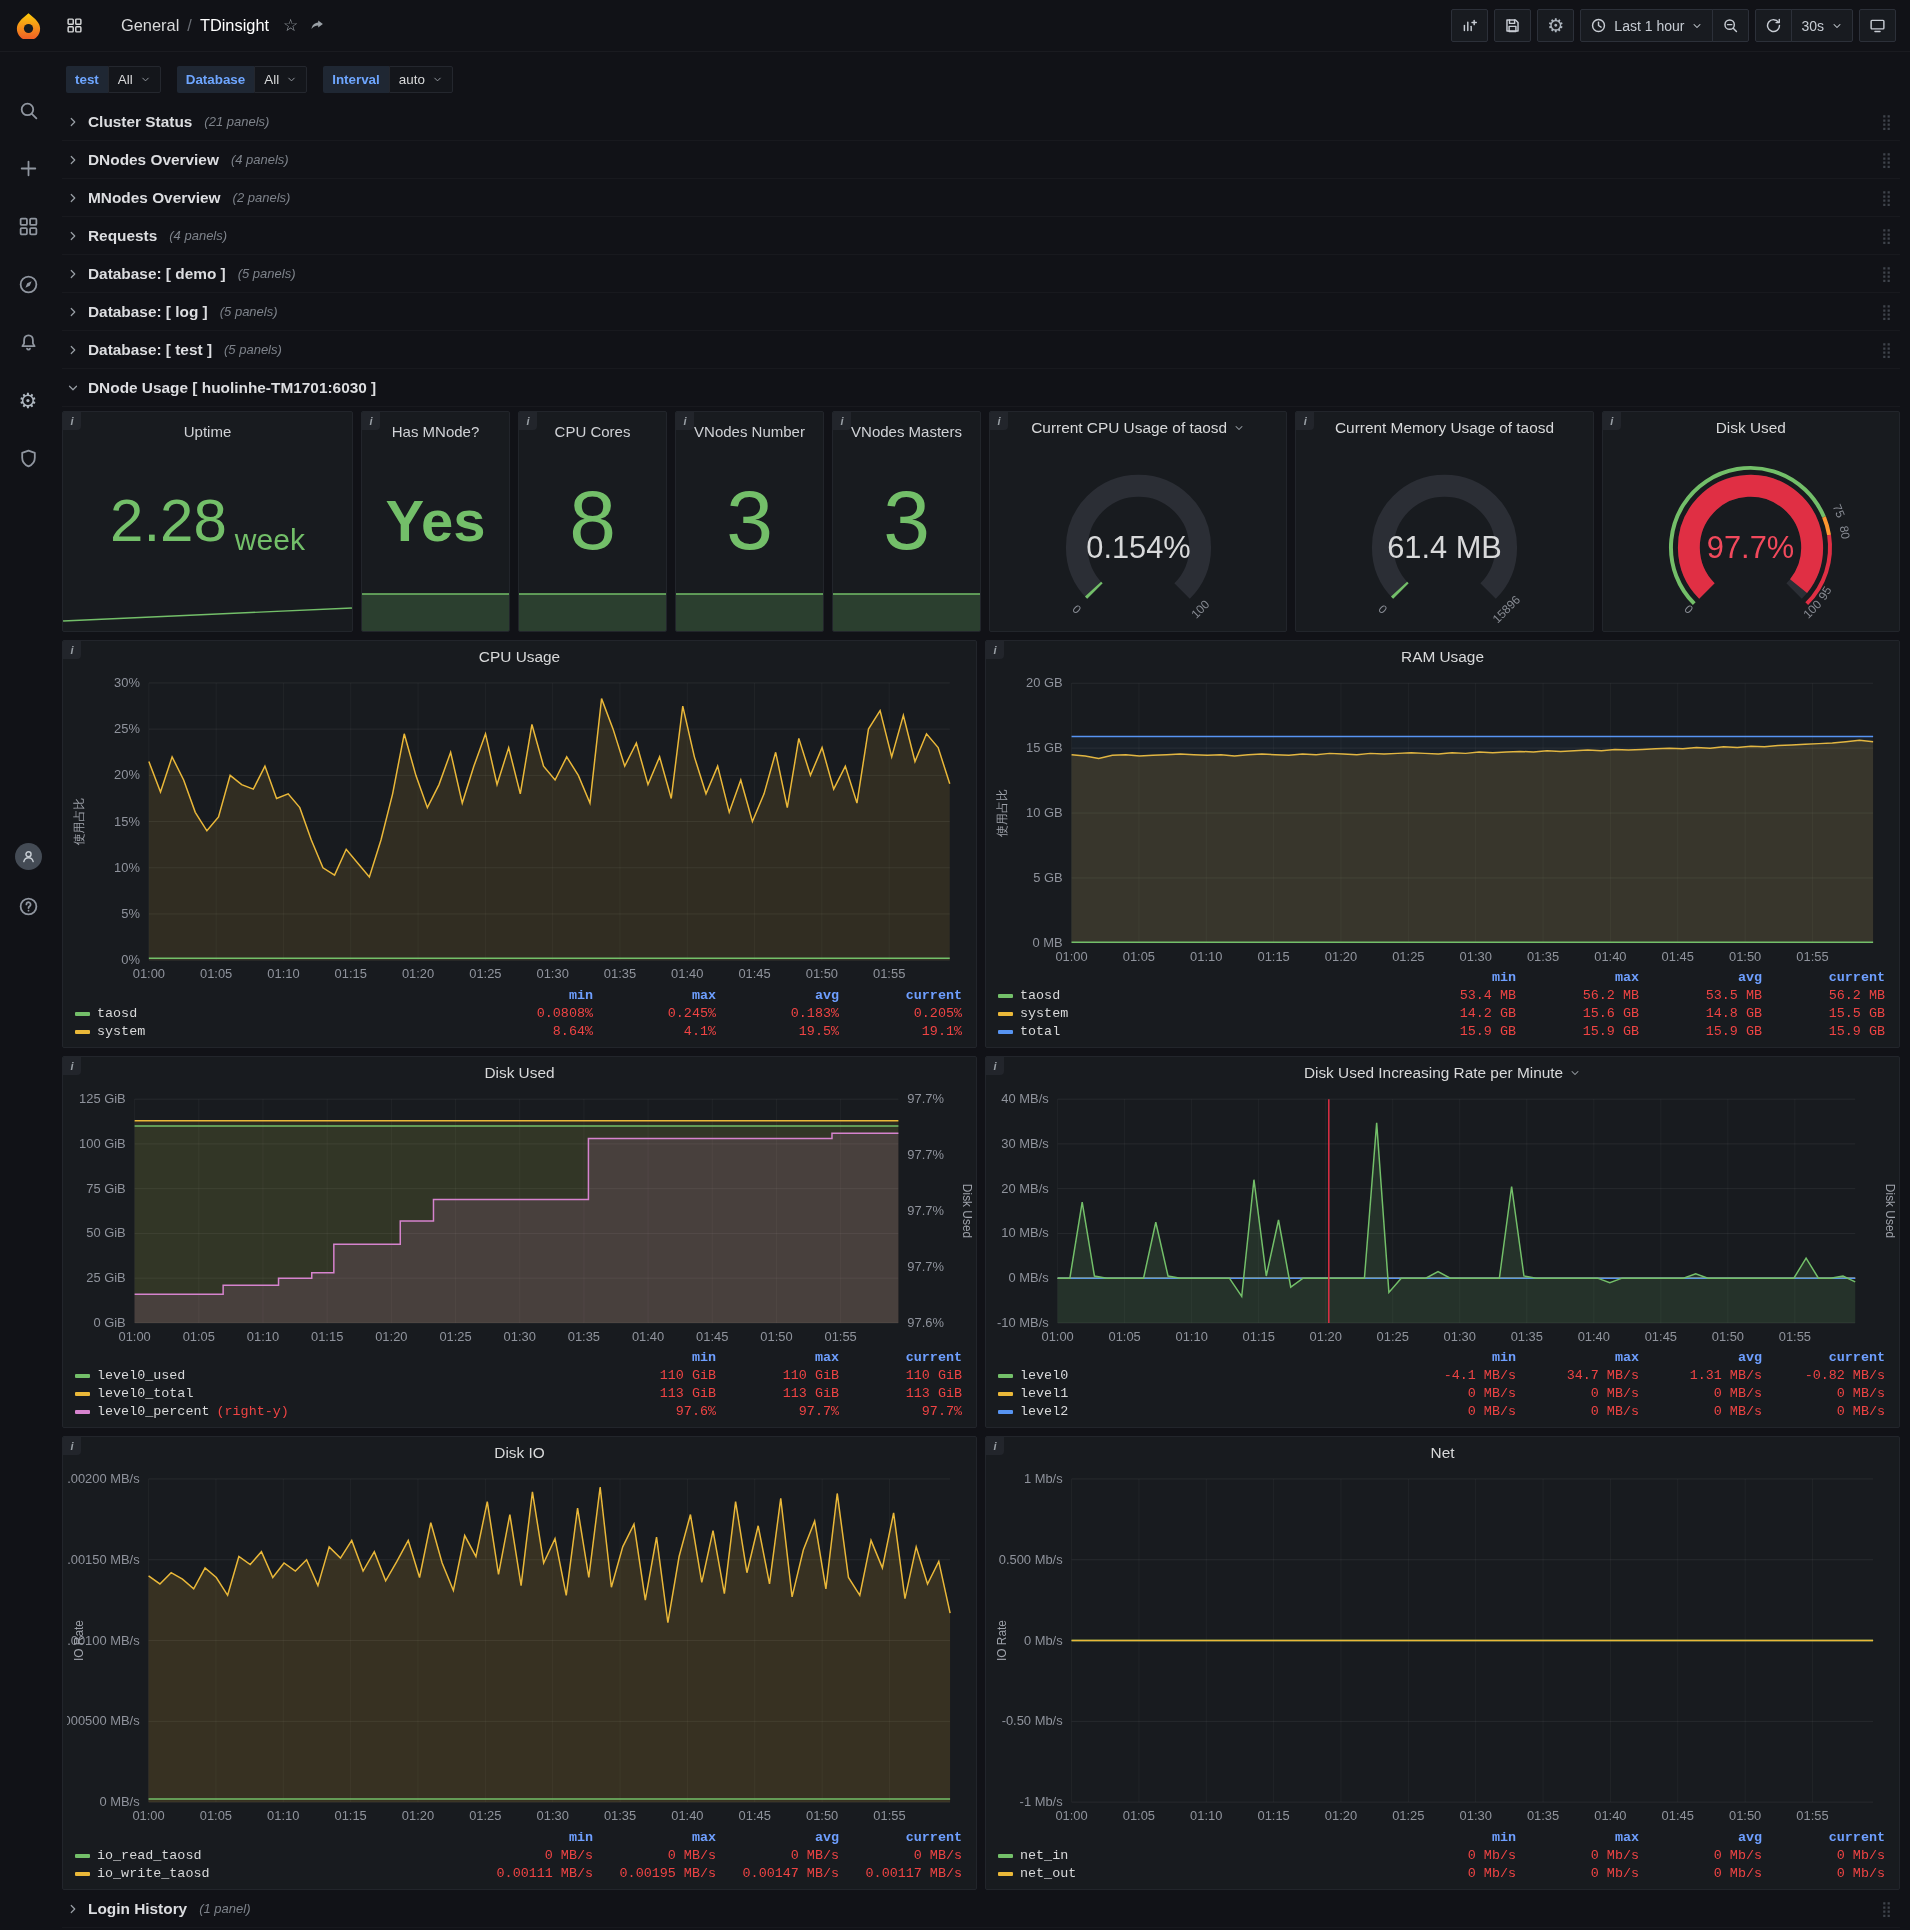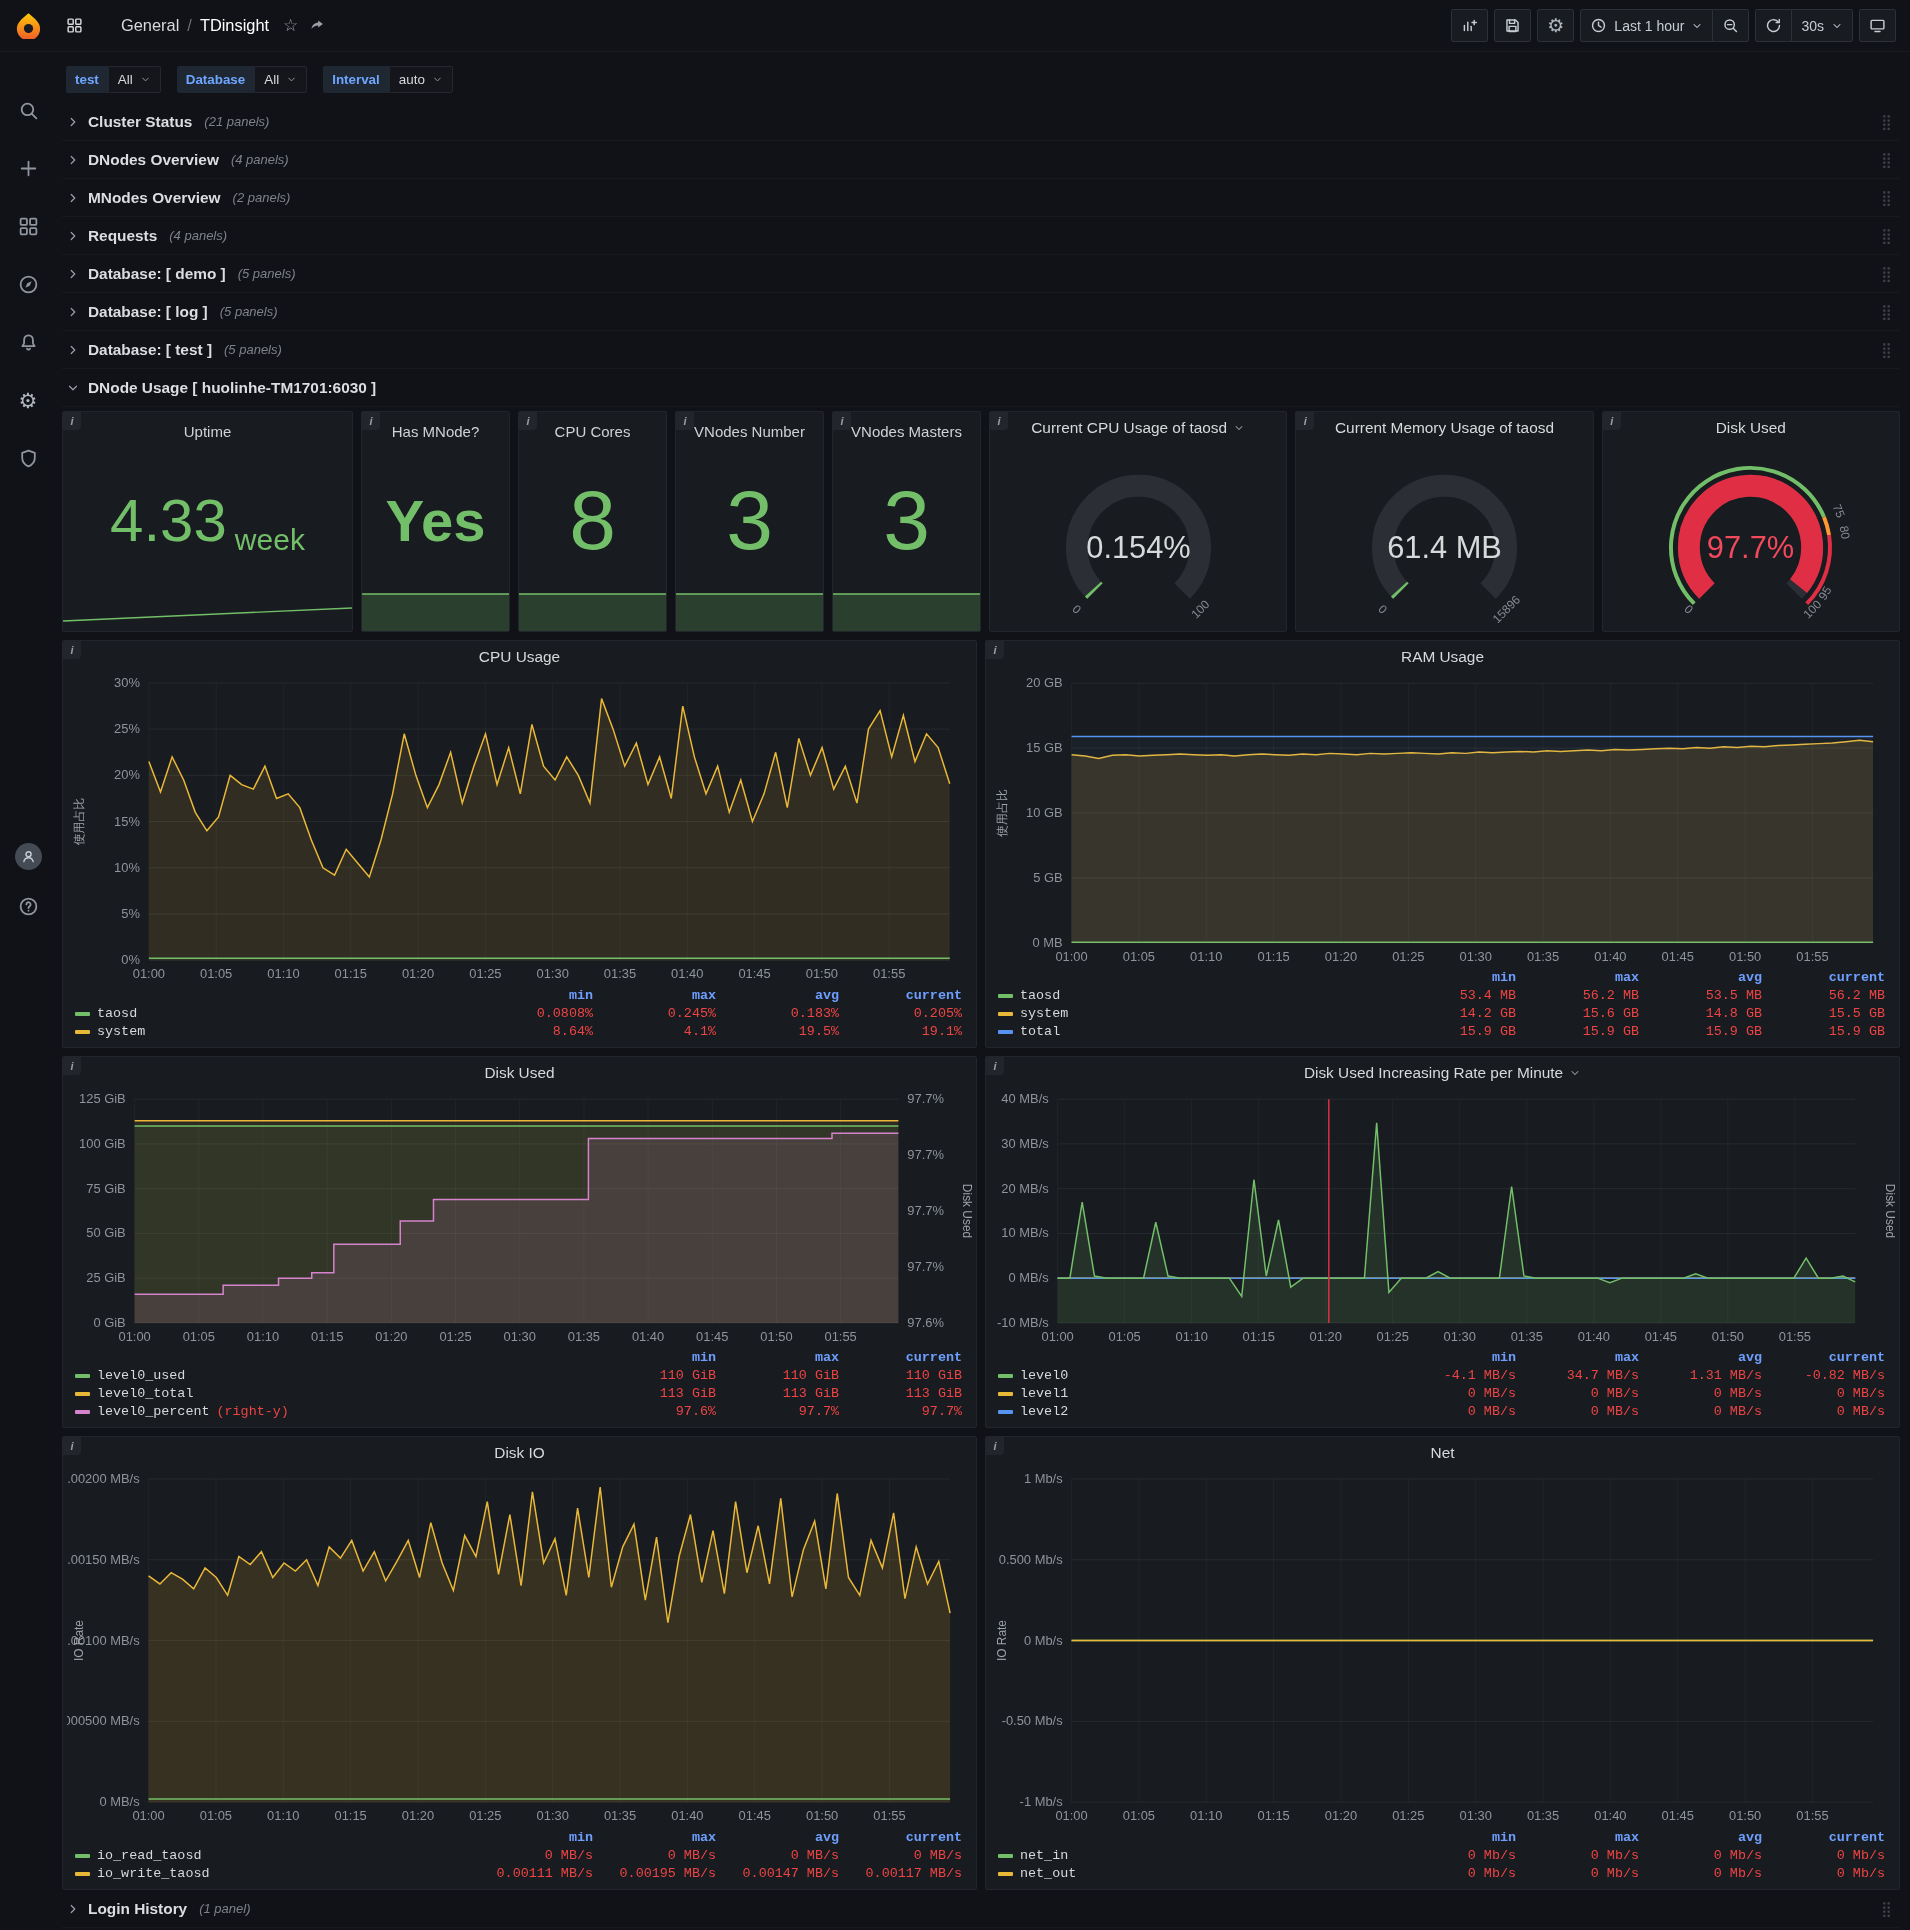--- a/index.html
+++ b/index.html
@@ -333,21 +333,21 @@
         <svg class="ic" viewBox="0 0 20 20">
             <polyline points="5 7.5 10 12.5 15 7.5"></polyline>
           </svg>
         <span class="row-title">DNode Usage [ huolinhe-TM1701:6030 ]</span>
       </div>
       <div class="stats-grid" id="stats-grid">
           <section class="panel stat-card" data-kind="uptime">
             <div class="panel-info">i</div>
             <div class="stat-title">Uptime</div>
             <div class="stat-value-wrap">
-              <span class="stat-value">4.33</span>
+              <span class="stat-value">2.28</span>
               <span class="stat-unit">week</span>
             </div>
             <svg class="spark" viewBox="0 0 100 46" preserveAspectRatio="none">
               <polyline points="0,36 100,23" fill="none" stroke="#73bf69" stroke-width="1.4"></polyline>
             </svg>
           </section>
           <section class="panel stat-card" data-kind="text">
             <div class="panel-info">i</div>
             <div class="stat-title">Has MNode?</div>
             <div class="stat-value-wrap">

